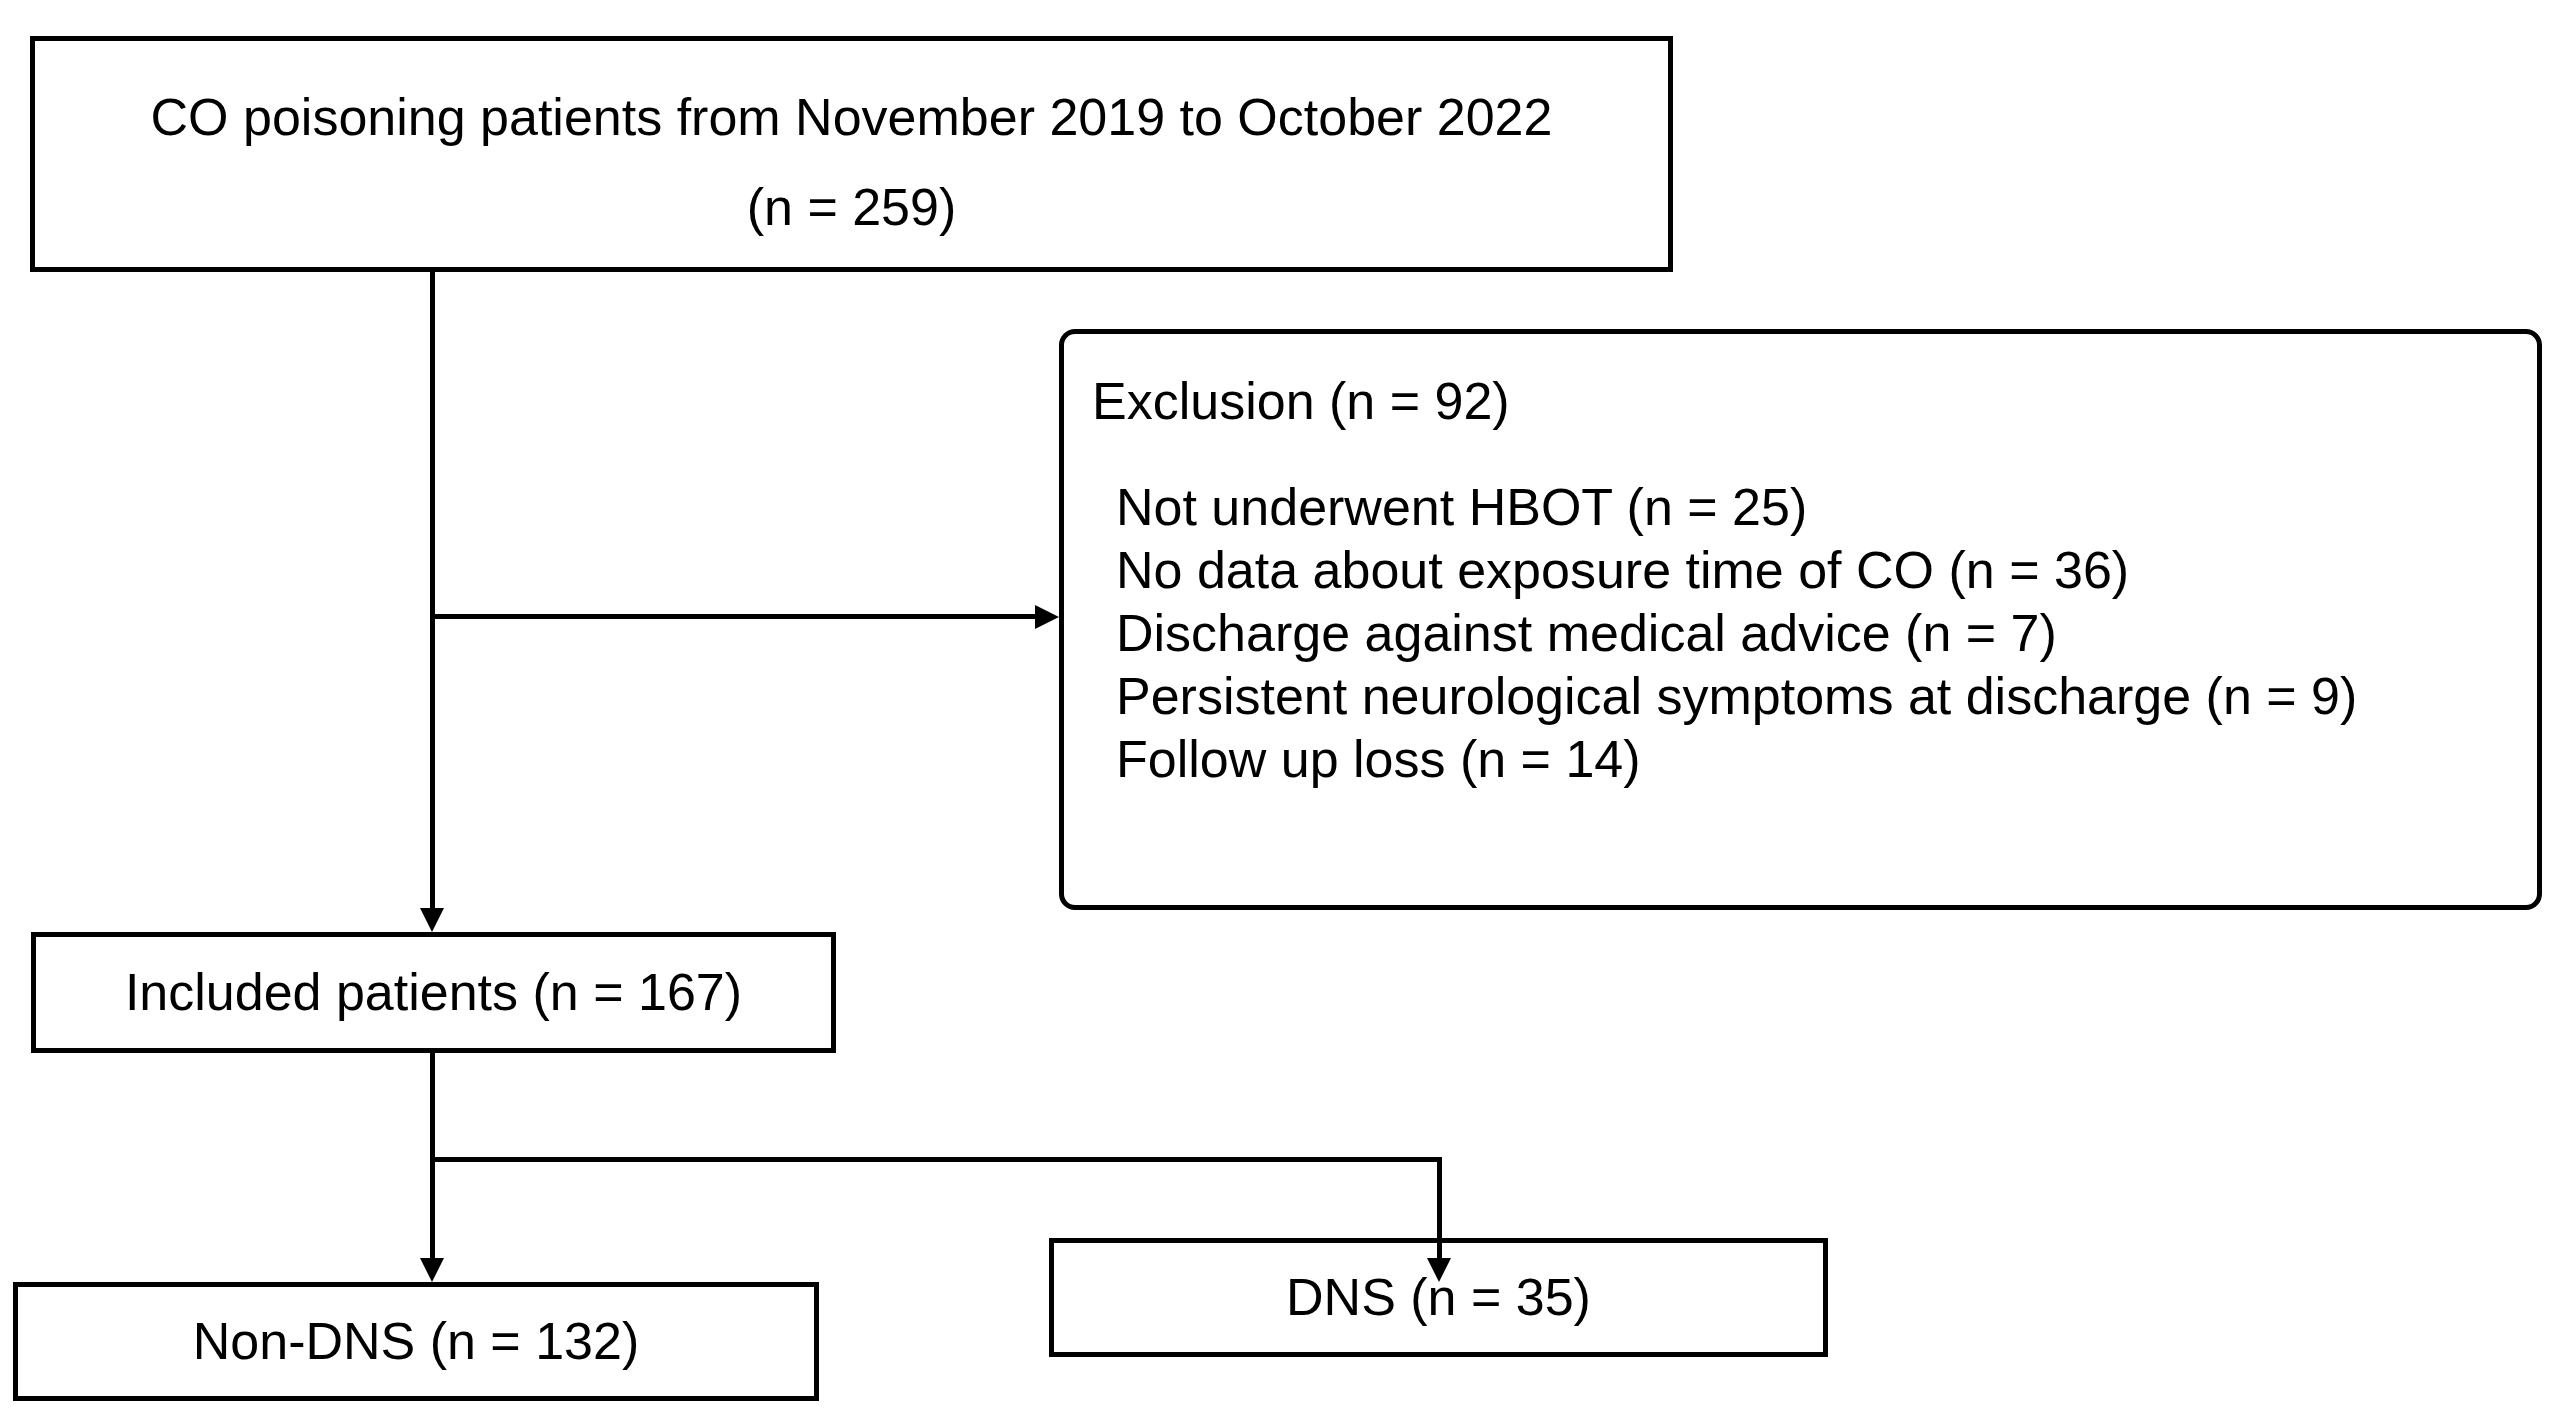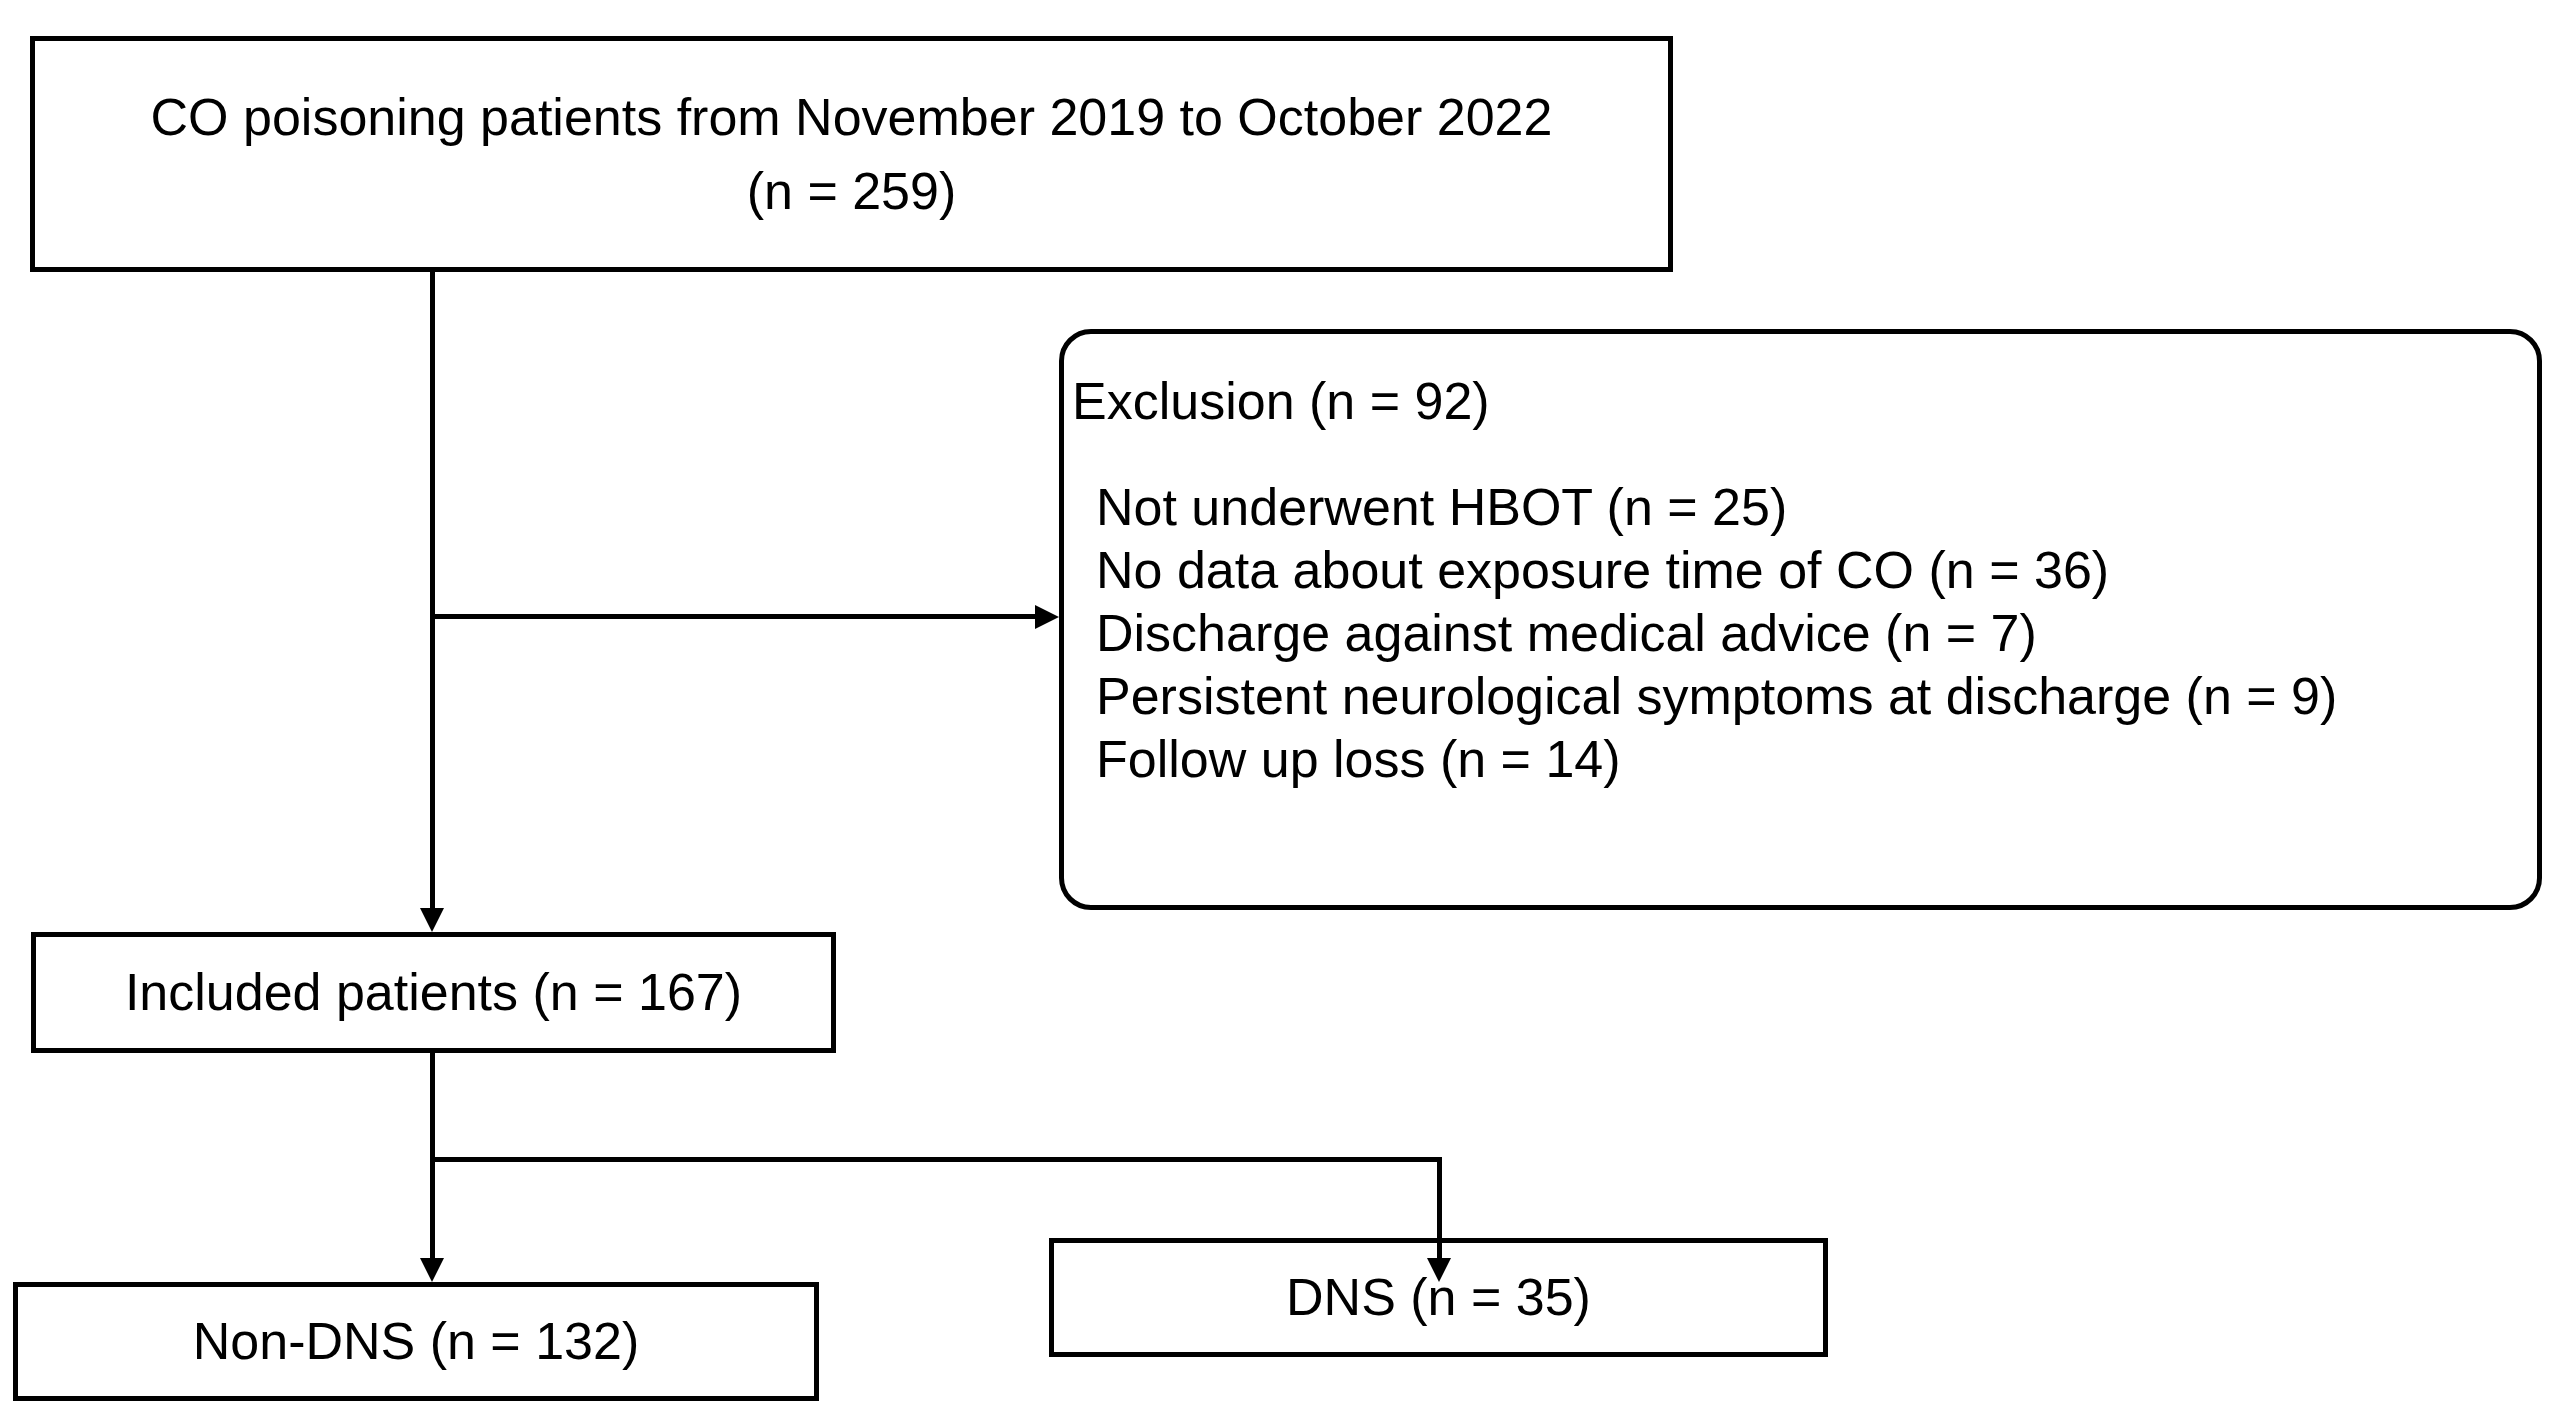--- a/index.html
+++ b/index.html
@@ -29,26 +29,26 @@
     align-items: center;
     justify-content: center;
     text-align: center;
   }
   
   .top-box {
     left: 30px; top: 36px;
     width: 1643px; height: 236px;
     flex-direction: column;
   }
-  .top-box .bline { line-height: 74px; }
+  .top-box .bline { line-height: 74px; margin-top: 16px; }
   .exclusion-box {
     left: 1059px; top: 329px;
     width: 1483px; height: 581px;
-    border-radius: 32px;
-    padding: 35px 24px 0 8px;
+    border-radius: 16px;
+    padding: 35px 24px 0 28px;
   }
   .excl-title { line-height: 64px; }
   .excl-list {
     list-style: none;
     margin: 43px 0 0 0;
     padding: 0 0 0 24px;
   }
   .excl-list li { line-height: 63px; }
   .included-box {
     left: 31px; top: 932px;

